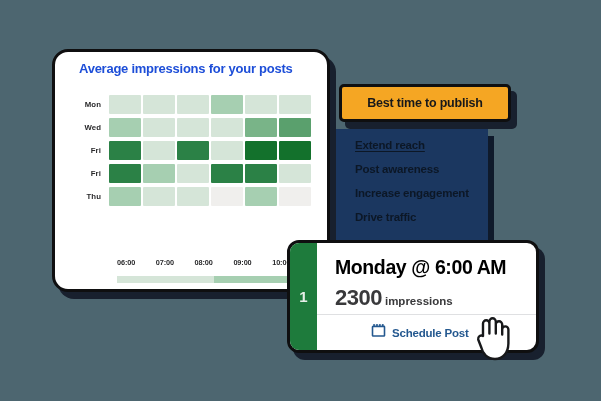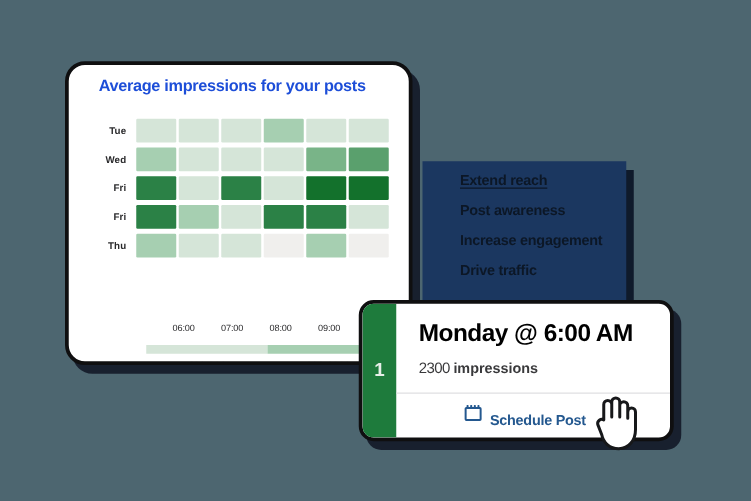--- a/index.html
+++ b/index.html
@@ -86,23 +86,23 @@
   
   #heat-xaxis {
     position: absolute;
     left: 62px;
     top: 206px;
     width: 194px;
     display: flex;
   }
   #heat-xaxis .xtick {
     width: 20%;
-    text-align: right;
+    text-align: left;
     font-size: 7.3px;
-    font-weight: 400;
+    font-weight: 700;
     color: #2a2a2c;
     letter-spacing: -0.1px;
   }
 
   
   #legend-bar {
     position: absolute;
     left: 62px;
     top: 224px;
     width: 194px;
@@ -144,21 +144,21 @@
   #best-time-btn span {
     font-size: 12.5px;
     font-weight: 800;
     color: #17181a;
     letter-spacing: -0.2px;
   }
 
   
   #goal-panel {
     position: absolute;
-    left: 338px;
+    left: 325px;
     top: 129px;
     width: 163px;
     height: 141px;
     background: #1b3760;
     box-shadow: 6px 7px 0 0 #0f1a2b;
     z-index: 2;
   }
   .goal-item {
     position: absolute;
     left: 30px;
@@ -220,22 +220,22 @@
     letter-spacing: -0.4px;
     white-space: nowrap;
   }
   #sugg-metric {
     position: absolute;
     left: 18px;
     top: 42px;
     white-space: nowrap;
   }
   #sugg-metric .num {
-    font-size: 12px;
-    font-weight: 400;
+    font-size: 22px;
+    font-weight: 700;
     color: #39393b;
     letter-spacing: -0.5px;
   }
   #sugg-metric .unit {
     font-size: 11.5px;
     font-weight: 600;
     color: #39393b;
     margin-left: 3px;
   }
   #card-divider {
@@ -244,21 +244,21 @@
     right: 0;
     top: 71px;
     height: 1px;
     background: #dfe0e2;
   }
   #schedule-row {
     position: absolute;
     left: 54px;
     top: 80px;
     display: flex;
-    align-items: flex-end;
+    align-items: center;
     gap: 6px;
   }
   #schedule-label {
     font-size: 11.5px;
     font-weight: 800;
     color: #24588f;
     letter-spacing: -0.2px;
   }
   .cal-icon { display: block; }
 
@@ -276,21 +276,21 @@
 <div id="stage">
 
   <div id="chart-card">
 
     <div id="chart-title">
       <span class="w-reg">Average </span><span class="w-bold">impressions</span><span class="w-reg"> for your posts</span>
     </div>
 
     <div id="heat-wrap">
         <div class="heat-row">
-          <div class="heat-daylabel">Tue</div>
+          <div class="heat-daylabel">Mon</div>
           <div class="heat-cells">
             <div class="heat-cell" title="Tue 06:00: 720" style="background: rgb(213, 229, 216);"></div>
             <div class="heat-cell" title="Tue 07:00: 710" style="background: rgb(213, 229, 216);"></div>
             <div class="heat-cell" title="Tue 08:00: 700" style="background: rgb(213, 229, 216);"></div>
             <div class="heat-cell" title="Tue 09:00: 1120" style="background: rgb(166, 207, 177);"></div>
             <div class="heat-cell" title="Tue 10:00: 680" style="background: rgb(213, 229, 216);"></div>
             <div class="heat-cell" title="Tue 11:00: 700" style="background: rgb(213, 229, 216);"></div>
           </div>
         </div>
         <div class="heat-row">
@@ -358,20 +358,23 @@
 
   </div>
 
   <div id="goal-panel">
       <div class="goal-item i0 active">Extend reach</div>
       <div class="goal-item i1">Post awareness</div>
       <div class="goal-item i2">Increase engagement</div>
       <div class="goal-item i3">Drive traffic</div>
     </div>
 
+  <div id="best-time-btn">
+    <span>Best time to publish</span>
+  </div>
 
   <div id="suggestion-card">
     <div id="rank-badge">
       <span>1</span>
     </div>
     <div id="card-body">
       <div id="sugg-headline">Monday  @ 6:00 AM</div>
       <div id="sugg-metric">
         <span class="num">2300</span><span class="unit">impressions</span>
       </div>

